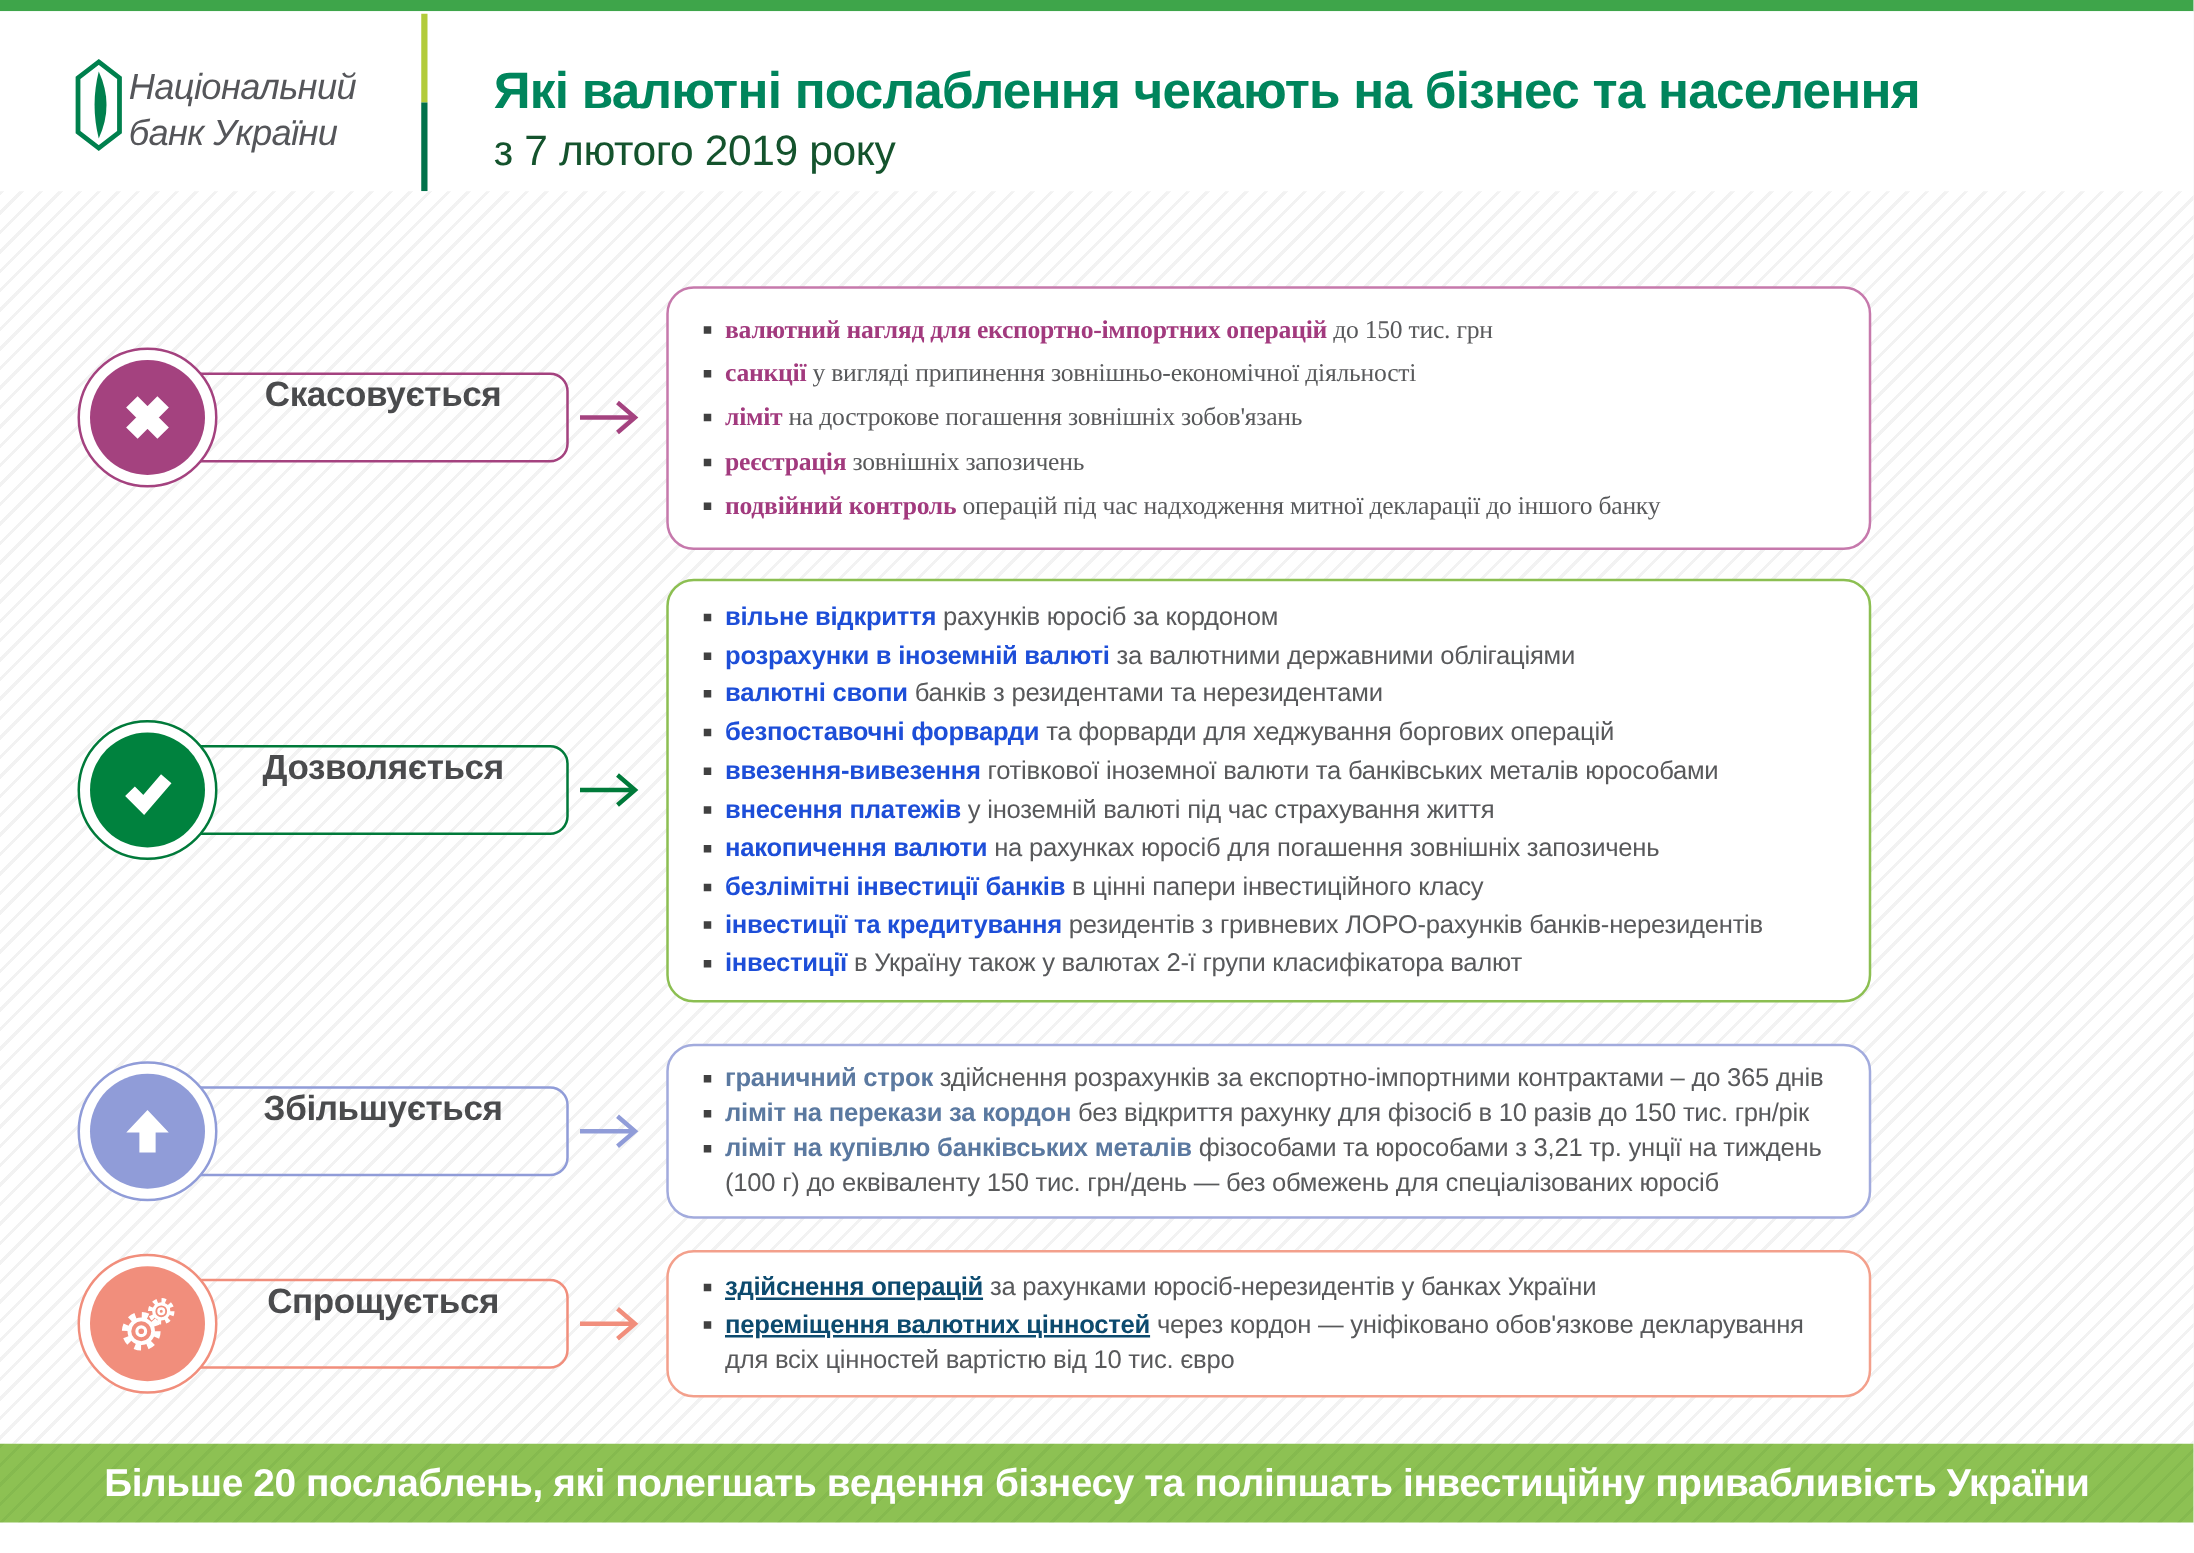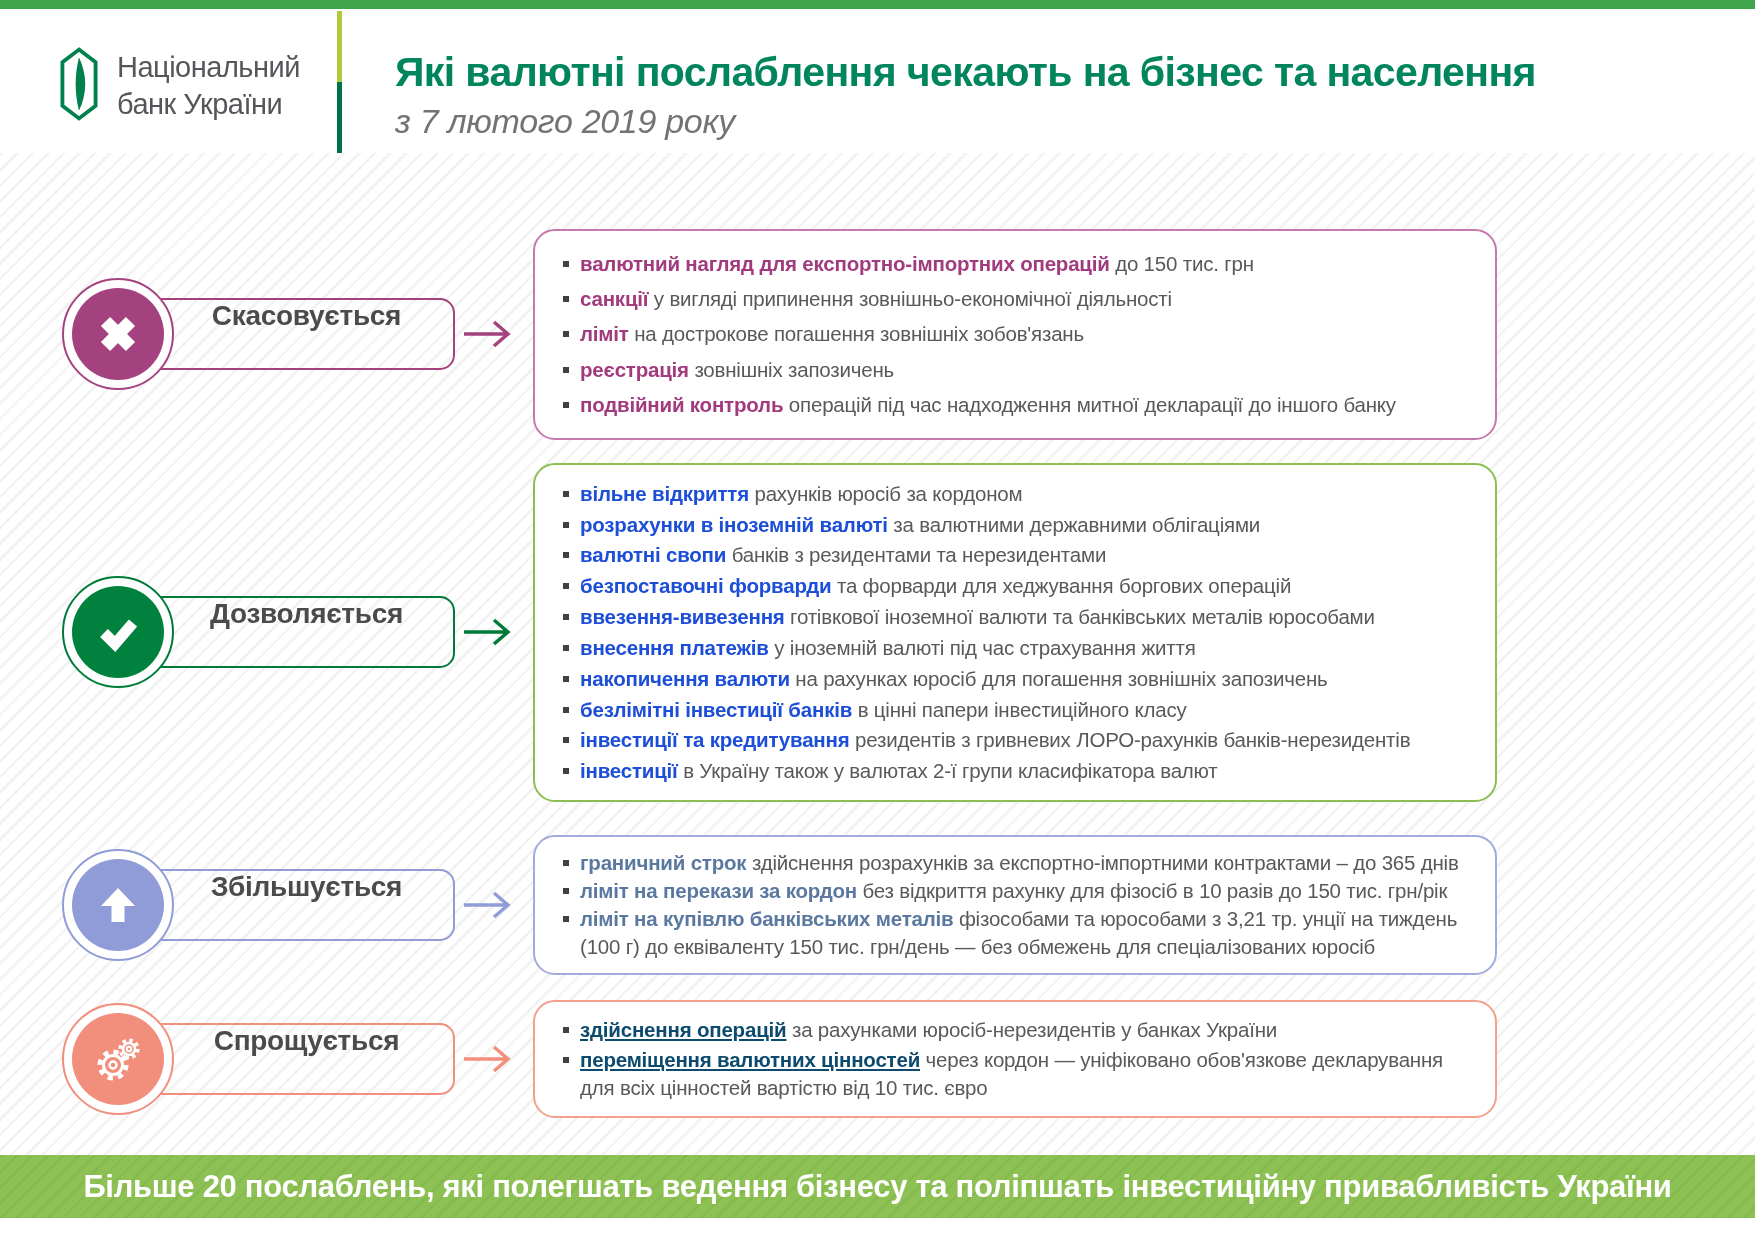--- a/index.html
+++ b/index.html
@@ -2,27 +2,27 @@
 <html lang="uk"><head>
 <meta charset="utf-8">
 <style>
   html,body{margin:0;padding:0;background:#e9e9e9;}
   body{font-family:"Liberation Sans",sans-serif;}
   #canvas{position:relative;width:1755px;height:1242px;background:#fff;overflow:hidden;margin:0 auto;}
 
   
   .topbar{position:absolute;left:0;top:0;width:100%;height:9px;background:#3ea54a;}
   .header{position:absolute;left:0;top:9px;width:100%;height:144px;background:#fff;}
-  .logo{position:absolute;left:55px;top:38px;display:flex;align-items:center;gap:14px;}
+  .logo{position:absolute;left:55px;top:38px;display:flex;align-items:flex-end;font-style:italic;}
   .logo-text{font-size:29px;line-height:37px;color:#55565a;letter-spacing:-0.5px;}
   .divider{position:absolute;left:337px;top:2px;width:5px;height:142px;}
   .divider .d-top{height:50%;background:#b2cb3a;}
   .divider .d-bot{height:50%;background:#00714a;}
   .title{position:absolute;left:395px;top:40px;font-size:41px;font-weight:700;color:#00855c;letter-spacing:-0.6px;white-space:nowrap;}
-  .subtitle{position:absolute;left:395px;top:93px;font-size:34px;color:#737373;letter-spacing:-0.3px;font-style:italic;}
+  .subtitle{position:absolute;left:395px;top:93px;font-size:34px;color:#14532d;letter-spacing:-0.3px;}
 
   
   .body-bg{position:absolute;left:0;top:153px;width:100%;height:1002px;background:#fff;
     background-image:repeating-linear-gradient(135deg,rgba(130,130,130,0.10) 0 2.5px,transparent 2.5px 11px);}
 
   
   .badge{position:absolute;left:62px;width:470px;height:116px;}
   .capsule{position:absolute;left:38px;top:22px;width:355px;height:72px;border-radius:15px;
     border:2.5px solid;background:transparent;display:flex;align-items:flex-start;justify-content:center;
     padding-left:58px;box-sizing:border-box;}
@@ -40,21 +40,21 @@
   .lead{font-weight:700;}
 
   
   .s1 .badge{top:276px;}  .s1 .box{top:229px;height:211px;}
   .s2 .badge{top:574px;}  .s2 .box{top:463px;height:339px;}
   .s3 .badge{top:847px;}  .s3 .box{top:835px;height:140px;}
   .s4 .badge{top:1001px;} .s4 .box{top:1000px;height:118px;}
 
   
   .s1 .capsule,.s1 .circle{border-color:#a4427f;} .s1 .disc{background:#a4427f;}
-  .s1 .box{border-color:#c679ac;} .s1 .lead{color:#a23a7e;}
+  .s1 .box{border-color:#c679ac;font-family:Liberation Serif, serif;} .s1 .lead{color:#a23a7e;}
   .s2 .capsule,.s2 .circle{border-color:#007a3a;} .s2 .disc{background:#00823e;}
   .s2 .box{border-color:#8cbf52;} .s2 .lead{color:#1d4ed8;}
   .s3 .capsule,.s3 .circle{border-color:#909cd8;} .s3 .disc{background:#909cd8;}
   .s3 .box{border-color:#a2abdd;} .s3 .lead{color:#5b79a0;}
   .s4 .capsule,.s4 .circle{border-color:#f18e7c;} .s4 .disc{background:#f18e7c;}
   .s4 .box{border-color:#f3a08c;} .s4 .lead{color:#0c4a6e;text-decoration:underline;}
 
   
   .footer{position:absolute;left:0;top:1155px;width:100%;height:63px;background:#8dc153;
     background-image:repeating-linear-gradient(135deg,rgba(30,90,20,0.07) 0 2.5px,transparent 2.5px 11px);

